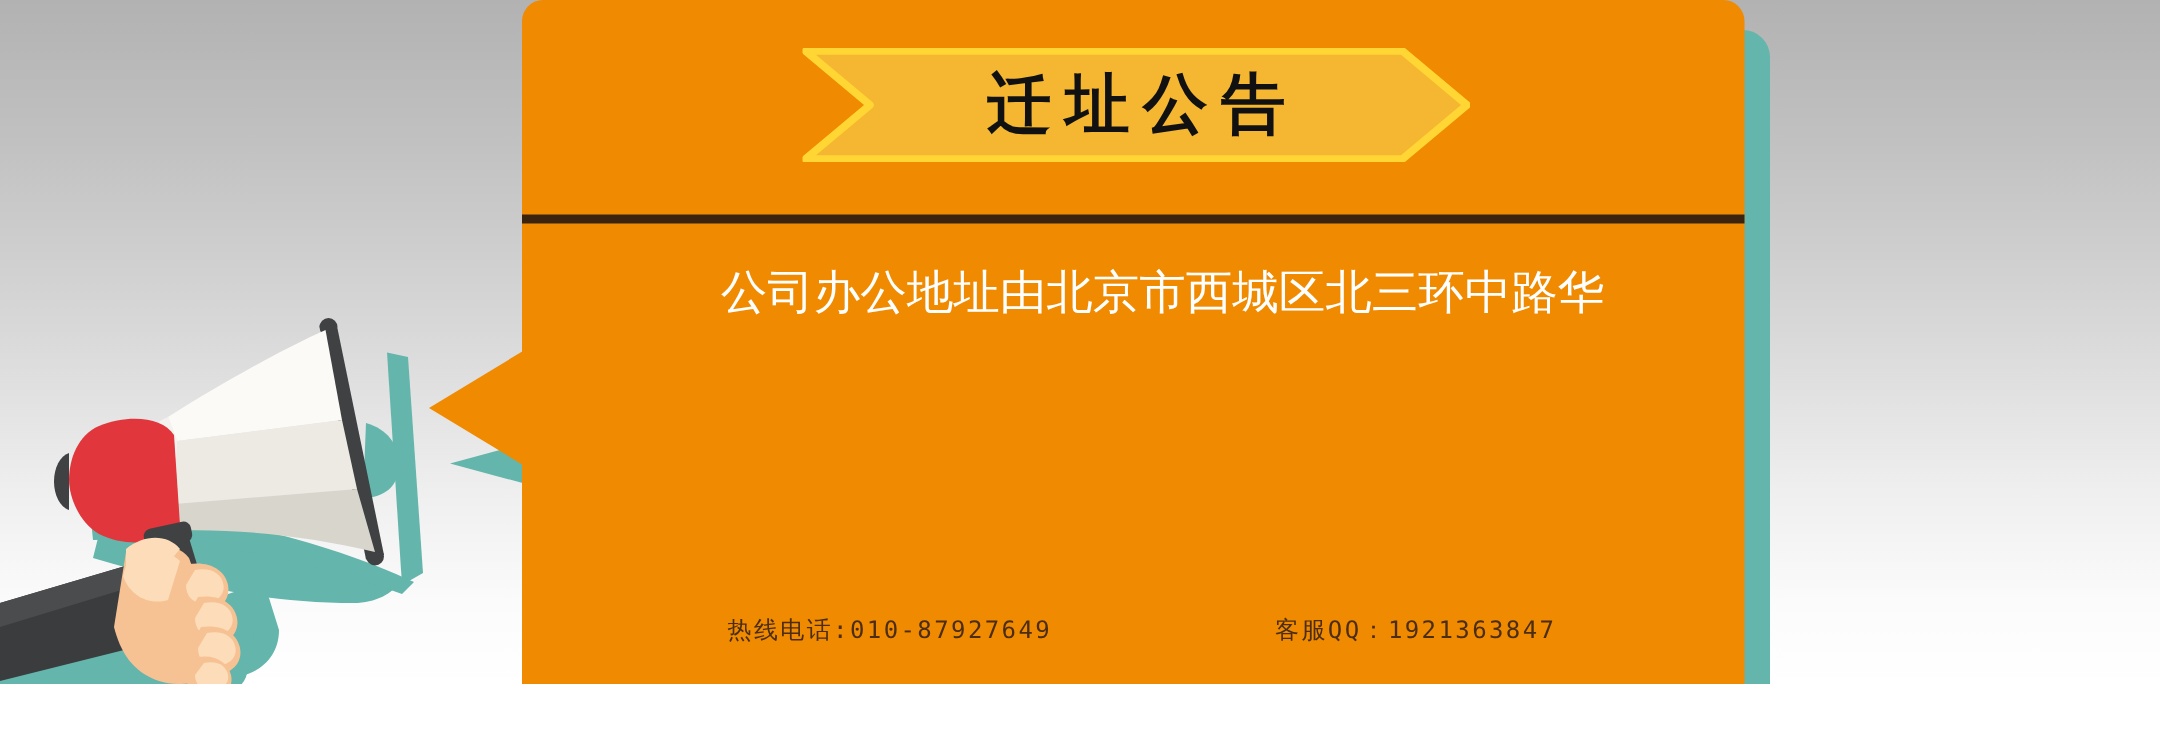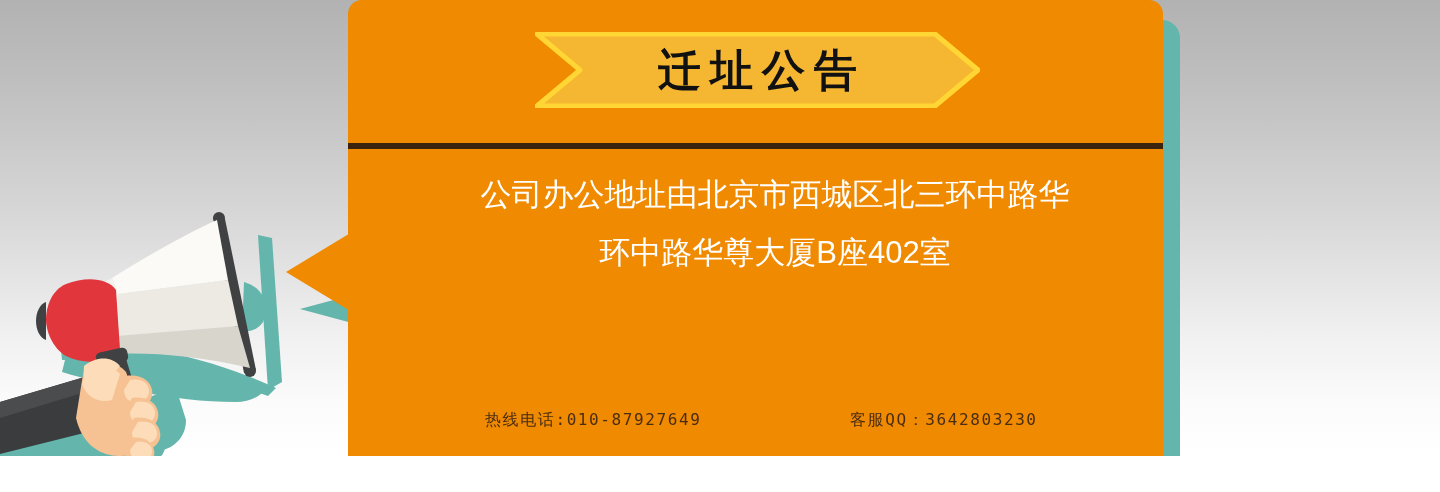--- a/index.html
+++ b/index.html
@@ -171,21 +171,20 @@
     <svg viewBox="0 0 445 76" xmlns="http://www.w3.org/2000/svg">
       <path d="M2 2 L400 2 L443 38 L400 74 L2 74 L45 38 Z" fill="#f5b731" stroke="#ffd633" stroke-width="5" stroke-linejoin="round"></path>
     </svg>
     <div id="ribbon-title">迁址公告</div>
   </div>
 
   <div id="divider"></div>
 
   <div id="body-text">
     <div class="line">公司办公地址由北京市西城区北三环中路华</div>
-    <div class="line">环中路华尊大厦B座402室</div>
   </div>
 
   <div id="footer">
     <div class="footer-item" id="footer-hotline">热线电话:010-87927649</div>
-    <div class="footer-item" id="footer-qq">客服QQ：3642803230</div>
+    <div class="footer-item" id="footer-qq">客服QQ：1921363847</div>
   </div>
 
 </div>
 
 </body></html>

